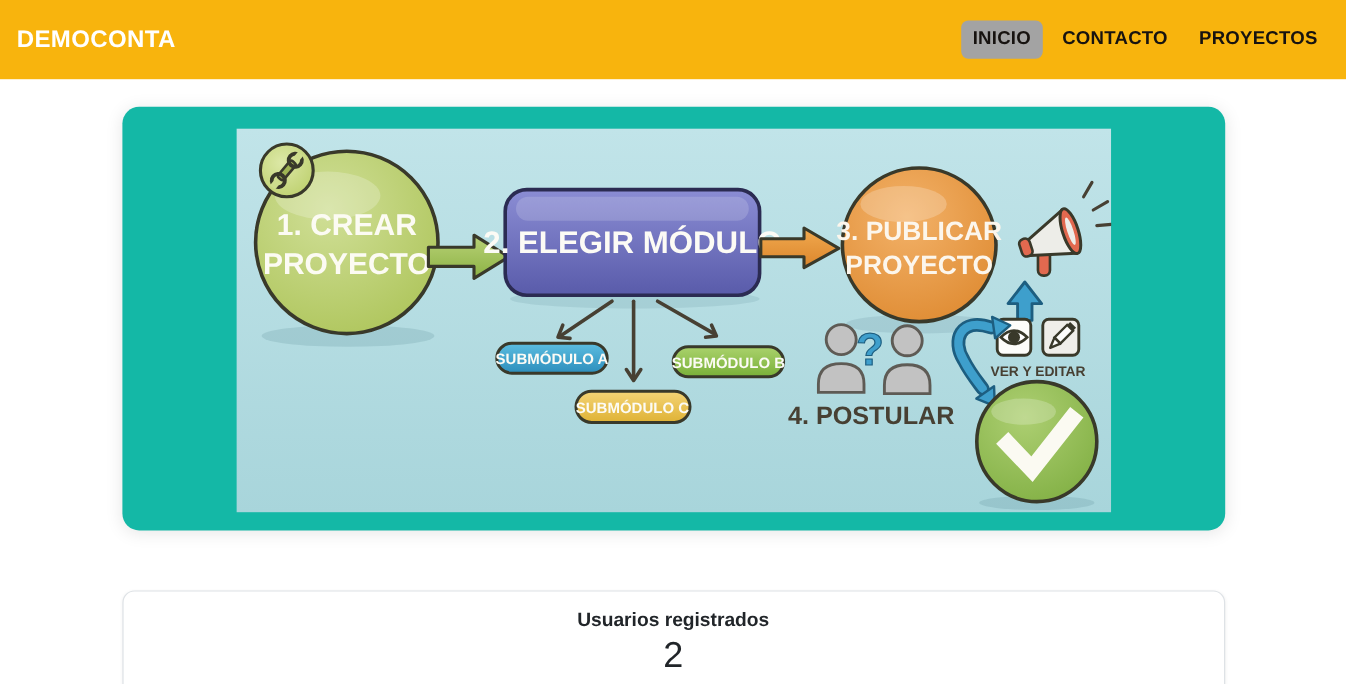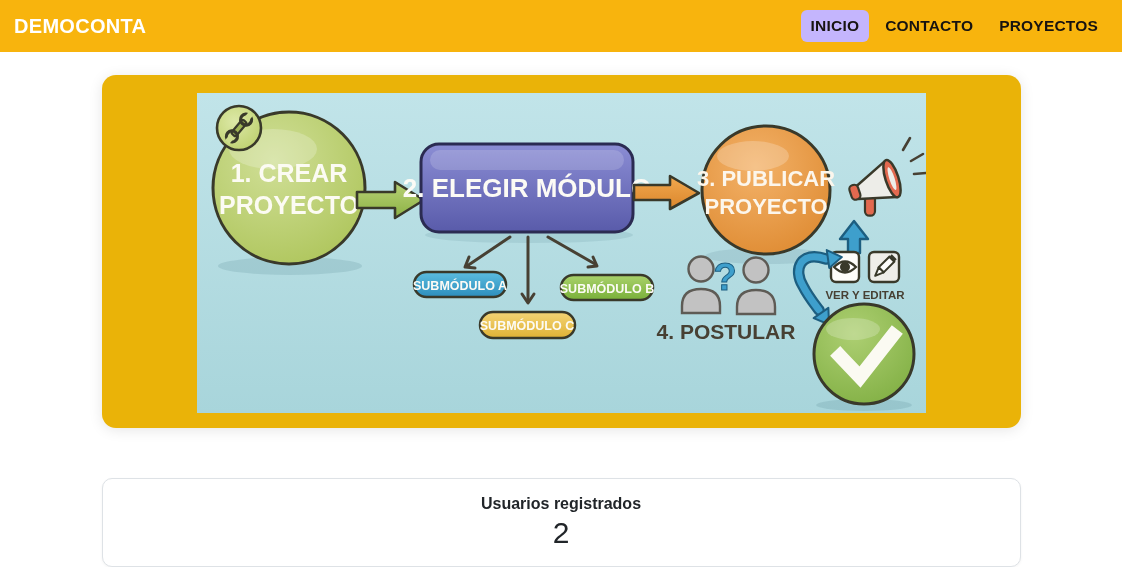--- a/index.html
+++ b/index.html
@@ -1,34 +1,34 @@
 <!DOCTYPE html>
 <html><head>
 <meta charset="utf-8">
 <style>
   * { box-sizing: border-box; margin: 0; padding: 0; }
   html, body { width: 1122px; background: #ffffff; font-family: "Liberation Sans", "DejaVu Sans", sans-serif; }
 
   
   .topbar {
-    height: 52px; background: #F8B40D;
+    height: 66px; background: #F8B40D;
     display: flex; align-items: center;
     padding: 0 14px;
   }
   .brand { color: #ffffff; font-size: 20px; font-weight: 700; letter-spacing: .3px; text-decoration: none; }
   .nav { margin-left: auto; display: flex; align-items: center; gap: 6px; }
   .nav a {
     color: #171310; font-size: 15.5px; font-weight: 700; text-decoration: none;
     padding: 7px 10px; border-radius: 6px; letter-spacing: .2px;
   }
-  .nav a.active { background: #c4b5fd; margin-left: 12px; }
+  .nav a.active { background: #a3a3a3; margin-left: 12px; }
 
   
   .hero-card {
-    width: 919px; margin: 23px auto 0; background: #eab308;
+    width: 919px; margin: 23px auto 0; background: #14b8a6;
     border-radius: 14px; box-shadow: 0 2px 14px rgba(0,0,0,.10);
     padding: 18px 0 15px;
   }
   .hero-svg { display: block; margin: 0 auto; }
 
   
   .stats { width: 919px; margin: 50px auto 0; display: flex; gap: 12px; }
   .stat-card {
     flex: 1; background: #ffffff; border: 1px solid #DEE2E6; border-radius: 10px;
     box-shadow: 0 1px 3px rgba(0,0,0,.05);

